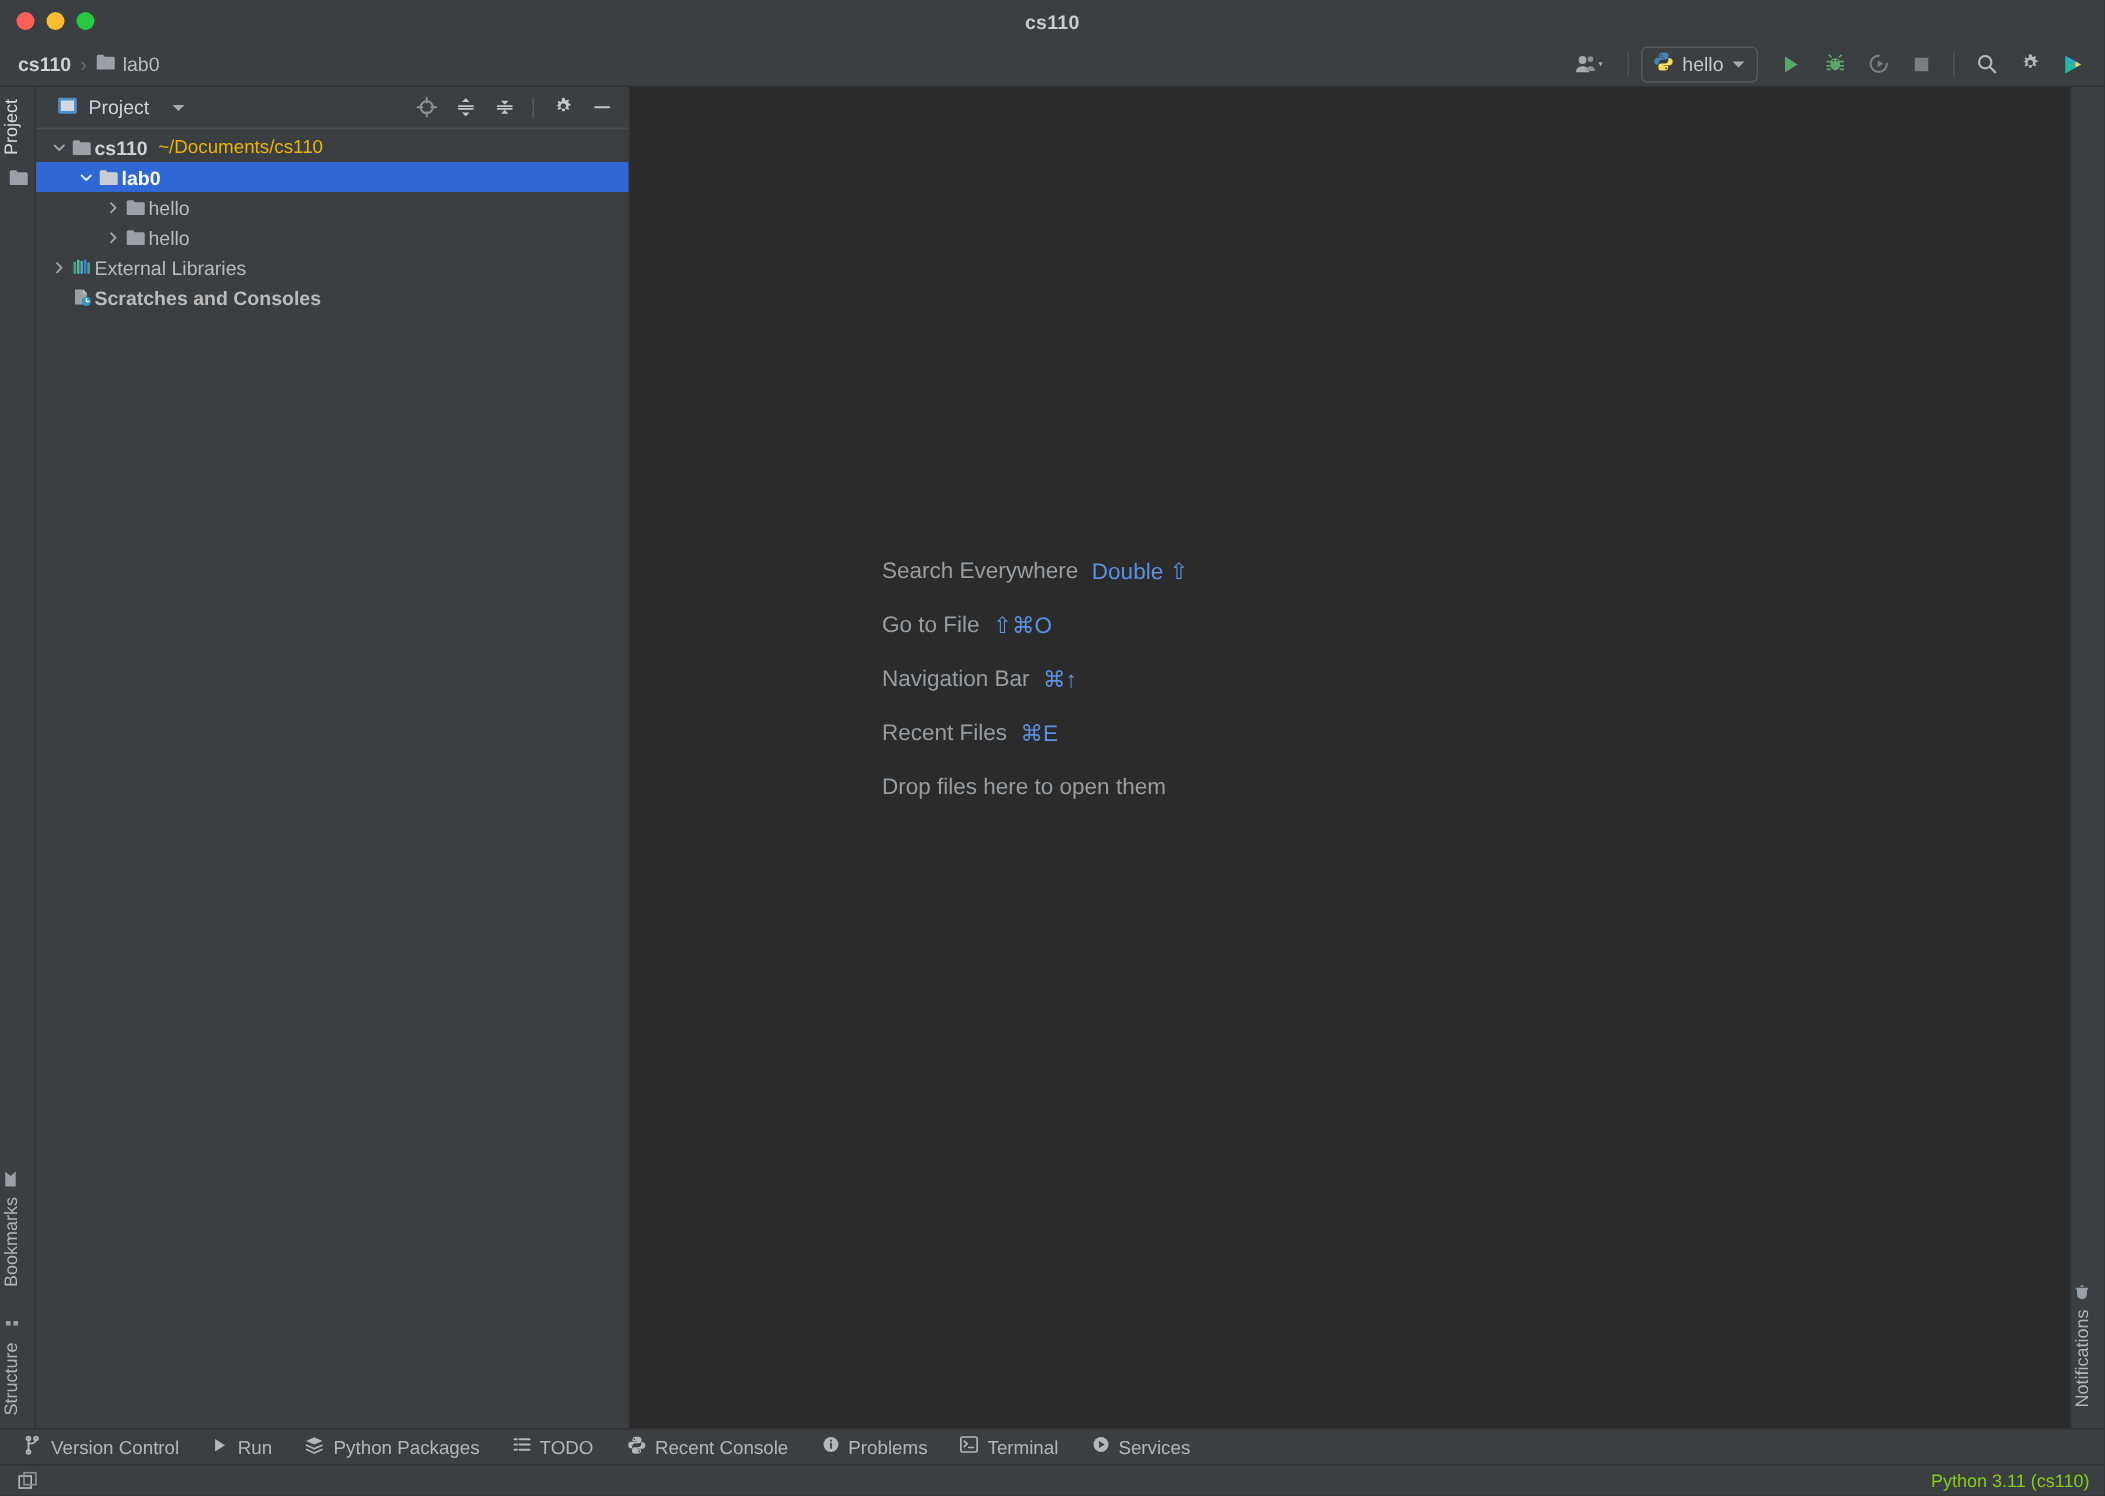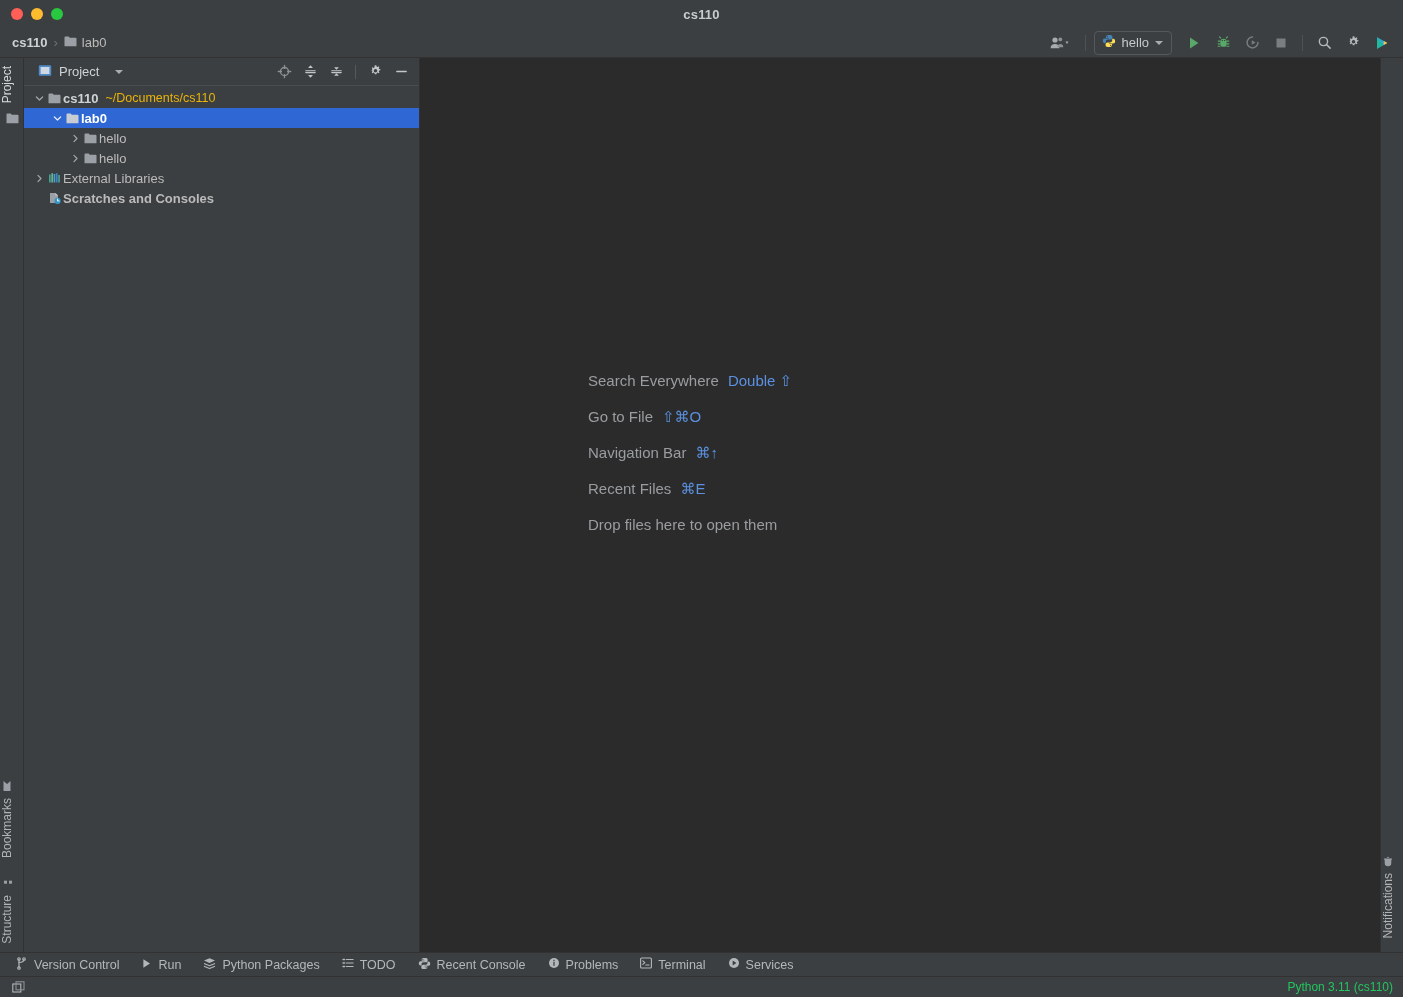--- a/index.html
+++ b/index.html
@@ -116,21 +116,21 @@
     display:flex; align-items:center; gap:6px; padding:0 11px; height:24px;
     font-size:12.5px; color:#b4b7b9; white-space:nowrap;
   }
   .bb-first { padding-left:8px; }
 
   
   .statusbar {
     height:21px; flex:0 0 21px; background:#3c3f41; display:flex; align-items:center;
     padding:0 10px 0 6px; border-top:1px solid #323232;
   }
-  .status-right { margin-left:auto; display:flex; align-items:center; gap:12px; font-size:12px; color:#22c55e; }
+  .status-right { margin-left:auto; display:flex; align-items:center; gap:12px; font-size:12px; color:#84cc16; }
 
   svg { shape-rendering:geometricPrecision; }
 </style>
 </head>
 <body>
 
 <div class="app">
 
   <div class="titlebar">
     <div class="traffic">

